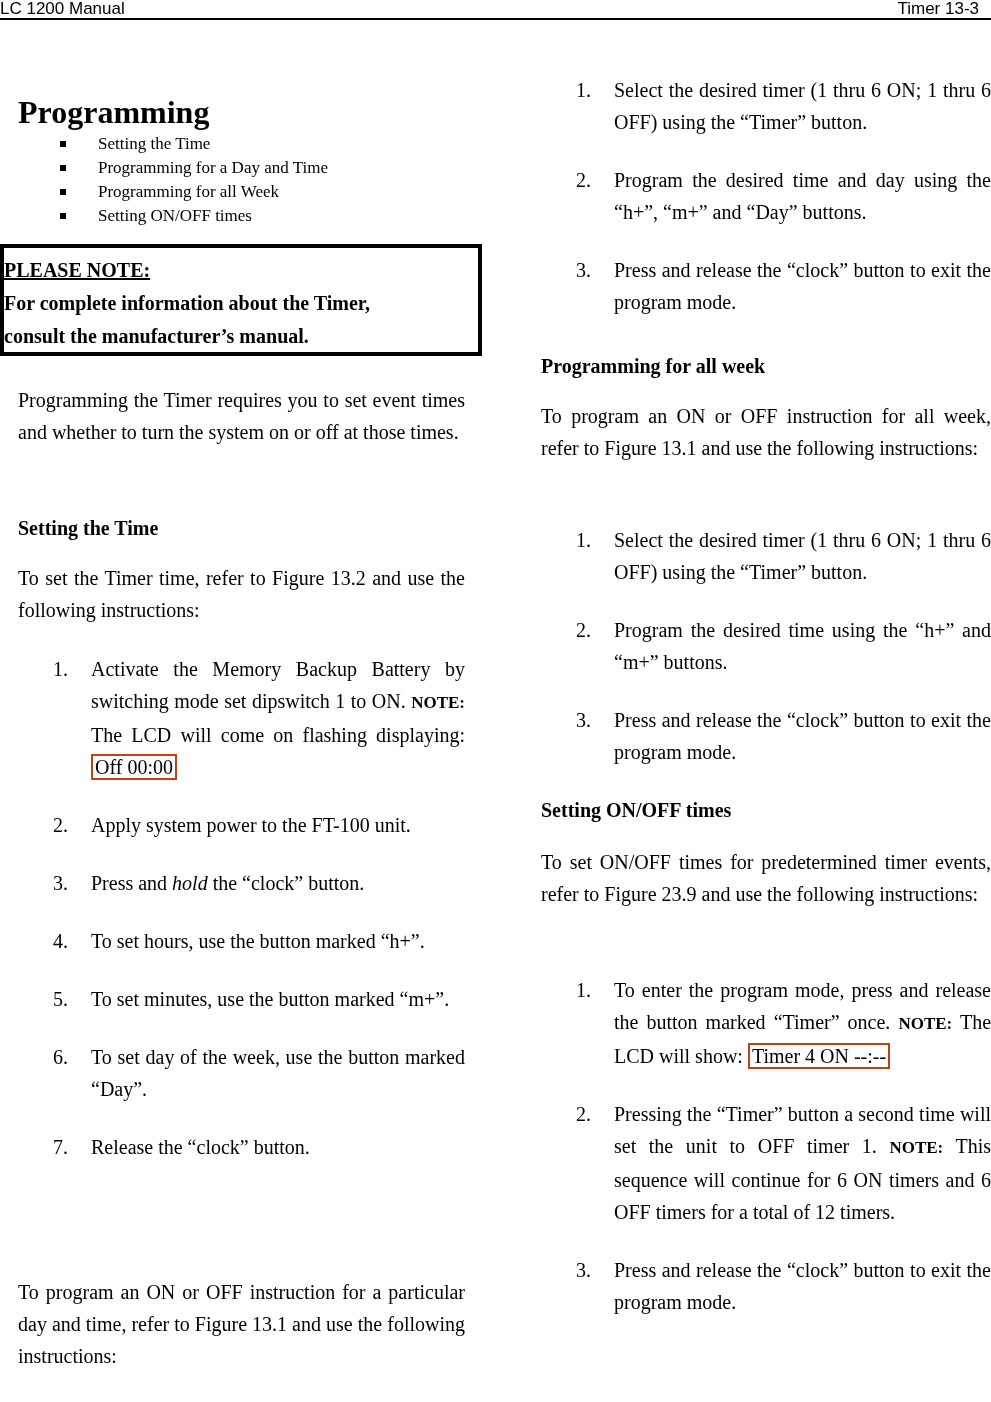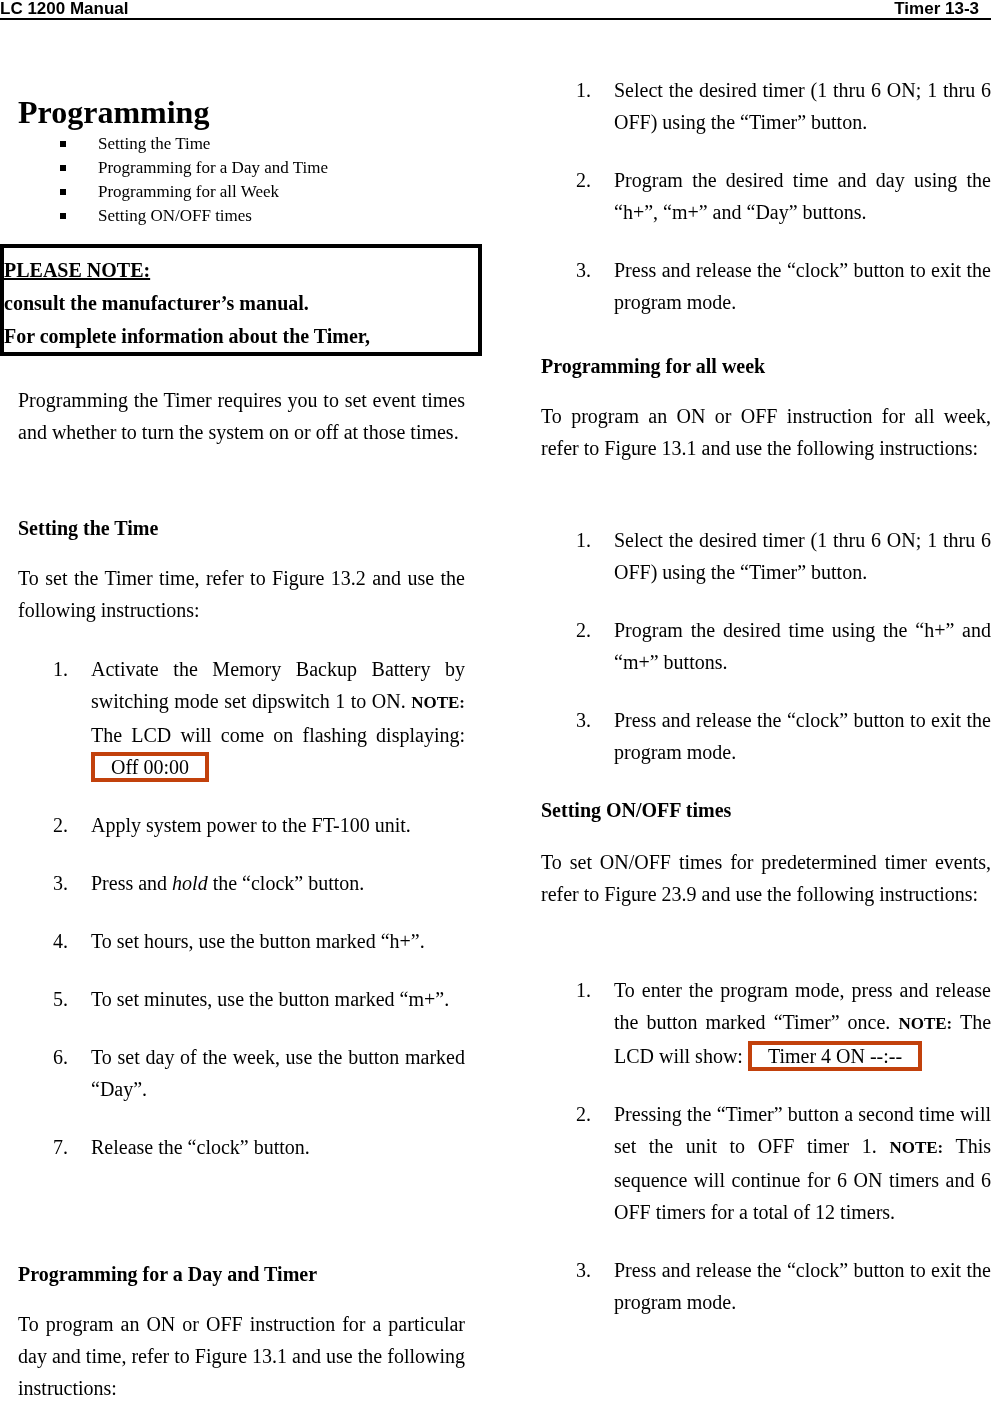--- a/index.html
+++ b/index.html
@@ -1,38 +1,38 @@
 <!DOCTYPE html>
 <html><head>
 <meta charset="utf-8">
 <style>
   html, body { margin:0; padding:0; background:#fff; }
   body { width:991px; height:1402px; position:relative; overflow:hidden; color:#000;
          font-family:"Liberation Serif", serif; font-size:20px; }
   .hdr { position:absolute; left:0; top:0; width:991px; height:18px;
          border-bottom:2px solid #000; font-family:"Liberation Sans", sans-serif;
-         font-weight:bold; font-size:17px; line-height:17px; }
+         font-weight:normal; font-size:17px; line-height:17px; }
   .hdr .l { position:absolute; left:0; top:0; }
   .hdr .r { position:absolute; right:12px; top:0; }
   .col { position:absolute; }
   .left { left:18px; width:447px; }
   .right { left:541px; width:450px; }
   h1 { font-size:32px; font-weight:bold; margin:0; line-height:32px; }
   ul.toc { list-style:none; margin:4px 0 0 0; padding:0; font-size:17px; line-height:24px; }
   ul.toc li { position:relative; padding-left:80px; }
   ul.toc li .b { position:absolute; left:42px; top:9px; width:6px; height:6px; background:#000; }
   .note { position:absolute; left:0; top:244px; width:474px; height:104px; border:4px solid #000;
           text-align:left; font-weight:bold; font-size:20px; line-height:33px; }
   .note .t { text-decoration:underline; display:block; margin-top:6px; }
   p { margin:0; text-align:justify; line-height:32px; }
   h3 { font-size:20px; font-weight:bold; margin:0; line-height:32px; }
   ol { list-style:none; margin:0; padding:0; }
   ol li { position:relative; padding-left:73px; text-align:justify; line-height:32px; }
   ol li .n { position:absolute; left:0; width:50px; text-align:right; }
-  .box { border:4px solid #c2410c; padding:0 16px;margin-top:8px; }
+  .box { border:2px solid #c2410c; padding:0 2px;margin-top:8px; }
 </style>
 </head>
 <body>
 
 <div class="hdr">
   <span class="l">LC 1200 Manual</span>
   <span class="r">Timer 13-3</span>
 </div>
 
 <div class="col left" style="top:96px;">
@@ -40,22 +40,22 @@
   <ul class="toc">
     <li><span class="b"></span><span>Setting the Time</span></li>
     <li><span class="b"></span><span>Programming for a Day and Time</span></li>
     <li><span class="b"></span><span>Programming for all Week</span></li>
     <li><span class="b"></span><span>Setting ON/OFF times</span></li>
   </ul>
 </div>
 
 <div class="note">
   <span class="t">PLEASE NOTE:</span>
+  <div>For complete information about the Timer,</div>
   <div>consult the manufacturer’s manual.</div>
-  <div>For complete information about the Timer,</div>
 </div>
 
 <div class="col left" style="top:384px;">
   <p>Programming the Timer requires you to set event times and whether to turn the system on or off at those times.</p>
 </div>
 
 <div class="col left" style="top:512px;">
   <h3>Setting the Time</h3>
   <p style="margin-top:18px;">To set the Timer time, refer to Figure 13.2 and use the following instructions:</p>
 </div>
@@ -66,21 +66,20 @@
     <li style="margin-top:26px;"><span class="n">2.</span><span>Apply system power to the FT-100 unit.</span></li>
     <li style="margin-top:26px;"><span class="n">3.</span><span>Press and</span> <i>hold</i> <span>the “clock” button.</span></li>
     <li style="margin-top:26px;"><span class="n">4.</span><span>To set hours, use the button marked “h+”.</span></li>
     <li style="margin-top:26px;"><span class="n">5.</span><span>To set minutes, use the button marked “m+”.</span></li>
     <li style="margin-top:26px;"><span class="n">6.</span><span>To set day of the week, use the button marked “Day”.</span></li>
     <li style="margin-top:26px;"><span class="n">7.</span><span>Release the “clock” button.</span></li>
   </ol>
 </div>
 
 <div class="col left" style="top:1258px;">
-  <h3>Programming for a Day and Timer</h3>
   <p style="margin-top:18px;">To program an ON or OFF instruction for a particular day and time, refer to Figure 13.1 and use the following instructions:</p>
 </div>
 
 <div class="col right" style="top:74px;">
   <ol>
     <li><span class="n">1.</span><span>Select the desired timer (1 thru 6 ON; 1 thru 6 OFF) using the “Timer” button.</span></li>
     <li style="margin-top:26px;"><span class="n">2.</span><span>Program the desired time and day using the “h+”, “m+” and “Day” buttons.</span></li>
     <li style="margin-top:26px;"><span class="n">3.</span><span>Press and release the “clock” button to exit the program mode.</span></li>
   </ol>
 </div>

